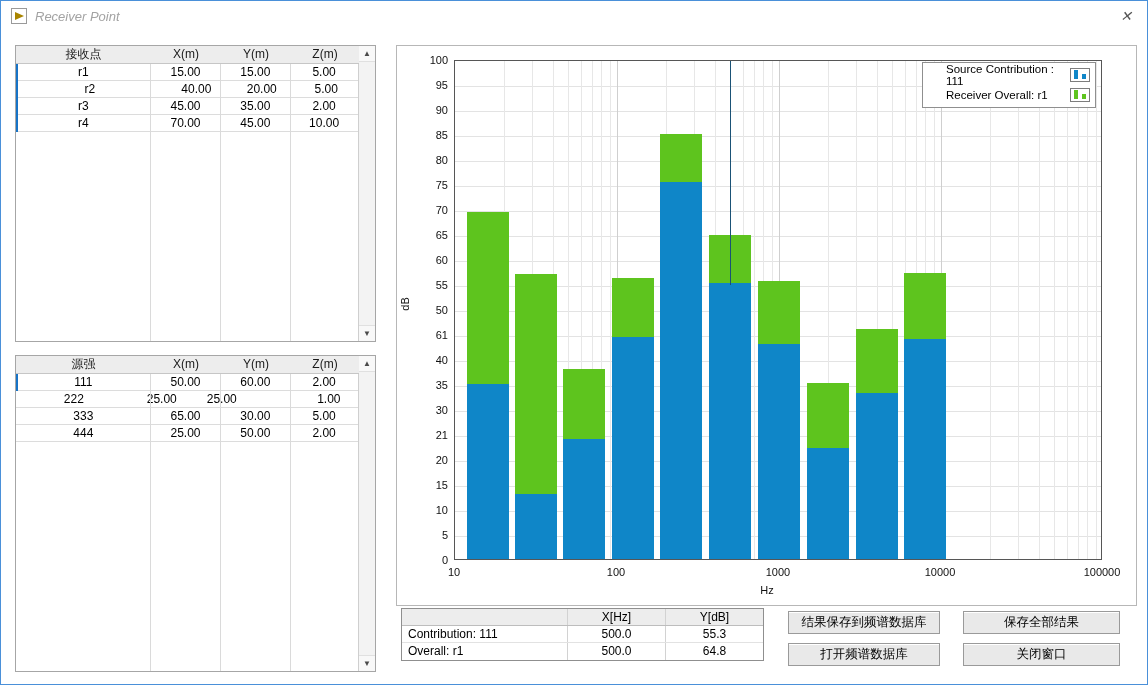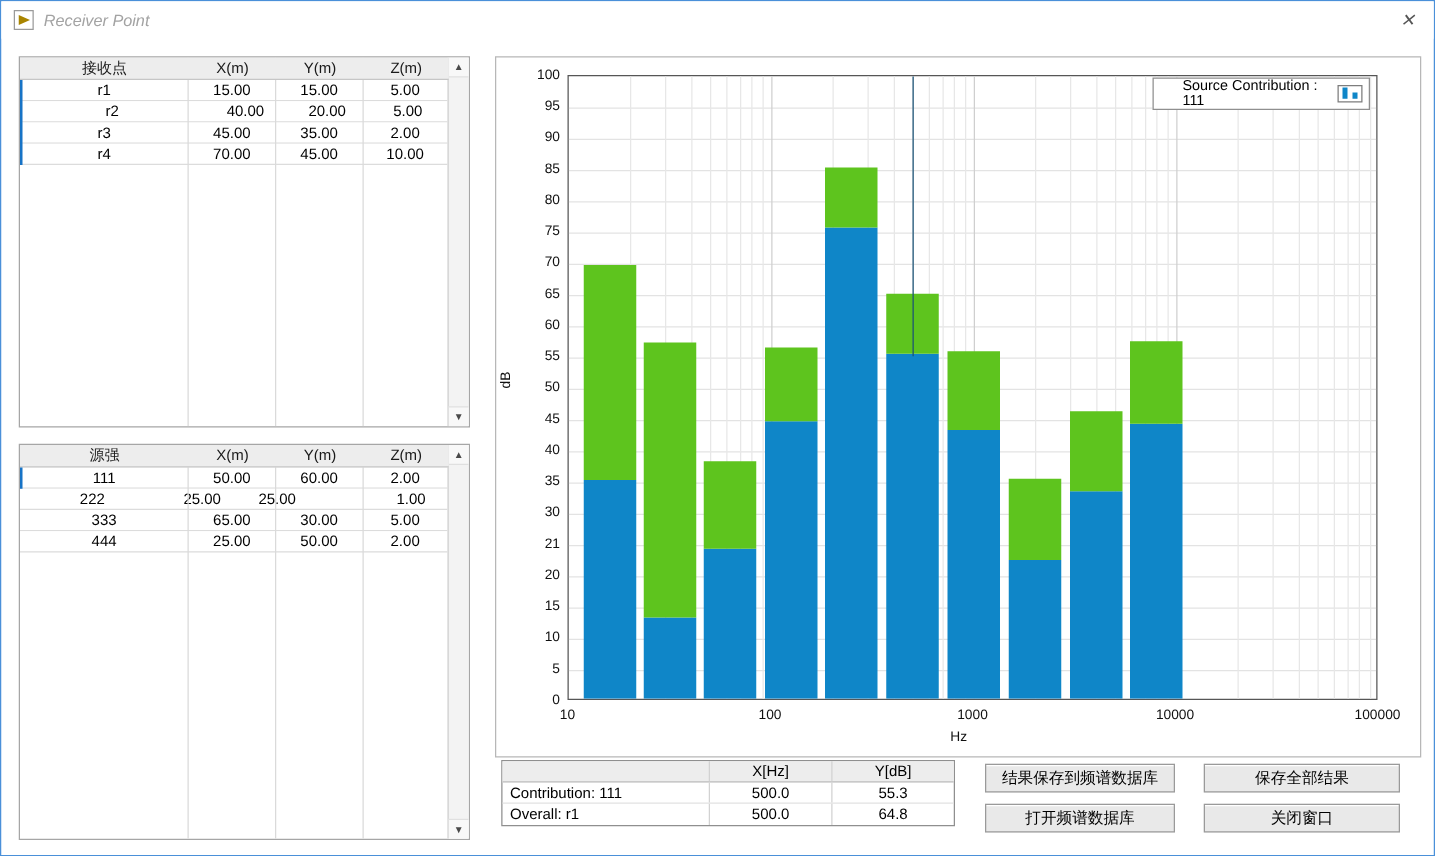--- a/index.html
+++ b/index.html
@@ -241,31 +241,38 @@
     <div class="axis-y" style="left:-2px; top:252px;">dB</div>
     <div class="axis-x" style="left:350px; top:538px;">Hz</div>
     <div class="legend">
       <div class="legend-row">
         <span>Source Contribution : 111</span>
         <span class="legend-icon">
           <span class="li-bar" style="left:3px; height:9px; background:#0f86c8;"></span>
           <span class="li-bar" style="left:11px; height:5px; background:#0f86c8;"></span>
         </span>
       </div>
+      <div class="legend-row">
+        <span>Receiver Overall: r1</span>
+        <span class="legend-icon">
+          <span class="li-bar" style="left:3px; height:9px; background:#5ec41e;"></span>
+          <span class="li-bar" style="left:11px; height:5px; background:#5ec41e;"></span>
+        </span>
+      </div>
     </div>
   <div class="ytick" style="left: 9px; top: 508px;">0</div>
       <div class="ytick" style="left: 9px; top: 483px;">5</div>
       <div class="ytick" style="left: 9px; top: 458px;">10</div>
       <div class="ytick" style="left: 9px; top: 433px;">15</div>
       <div class="ytick" style="left: 9px; top: 408px;">20</div>
       <div class="ytick" style="left: 9px; top: 383px;">21</div>
       <div class="ytick" style="left: 9px; top: 358px;">30</div>
       <div class="ytick" style="left: 9px; top: 333px;">35</div>
       <div class="ytick" style="left: 9px; top: 308px;">40</div>
-      <div class="ytick" style="left: 9px; top: 283px;">45</div>
+      <div class="ytick" style="left: 9px; top: 283px;">61</div>
       <div class="ytick" style="left: 9px; top: 258px;">50</div>
       <div class="ytick" style="left: 9px; top: 233px;">55</div>
       <div class="ytick" style="left: 9px; top: 208px;">60</div>
       <div class="ytick" style="left: 9px; top: 183px;">65</div>
       <div class="ytick" style="left: 9px; top: 158px;">70</div>
       <div class="ytick" style="left: 9px; top: 133px;">75</div>
       <div class="ytick" style="left: 9px; top: 108px;">80</div>
       <div class="ytick" style="left: 9px; top: 83px;">85</div>
       <div class="ytick" style="left: 9px; top: 58px;">90</div>
       <div class="ytick" style="left: 9px; top: 33px;">95</div>

